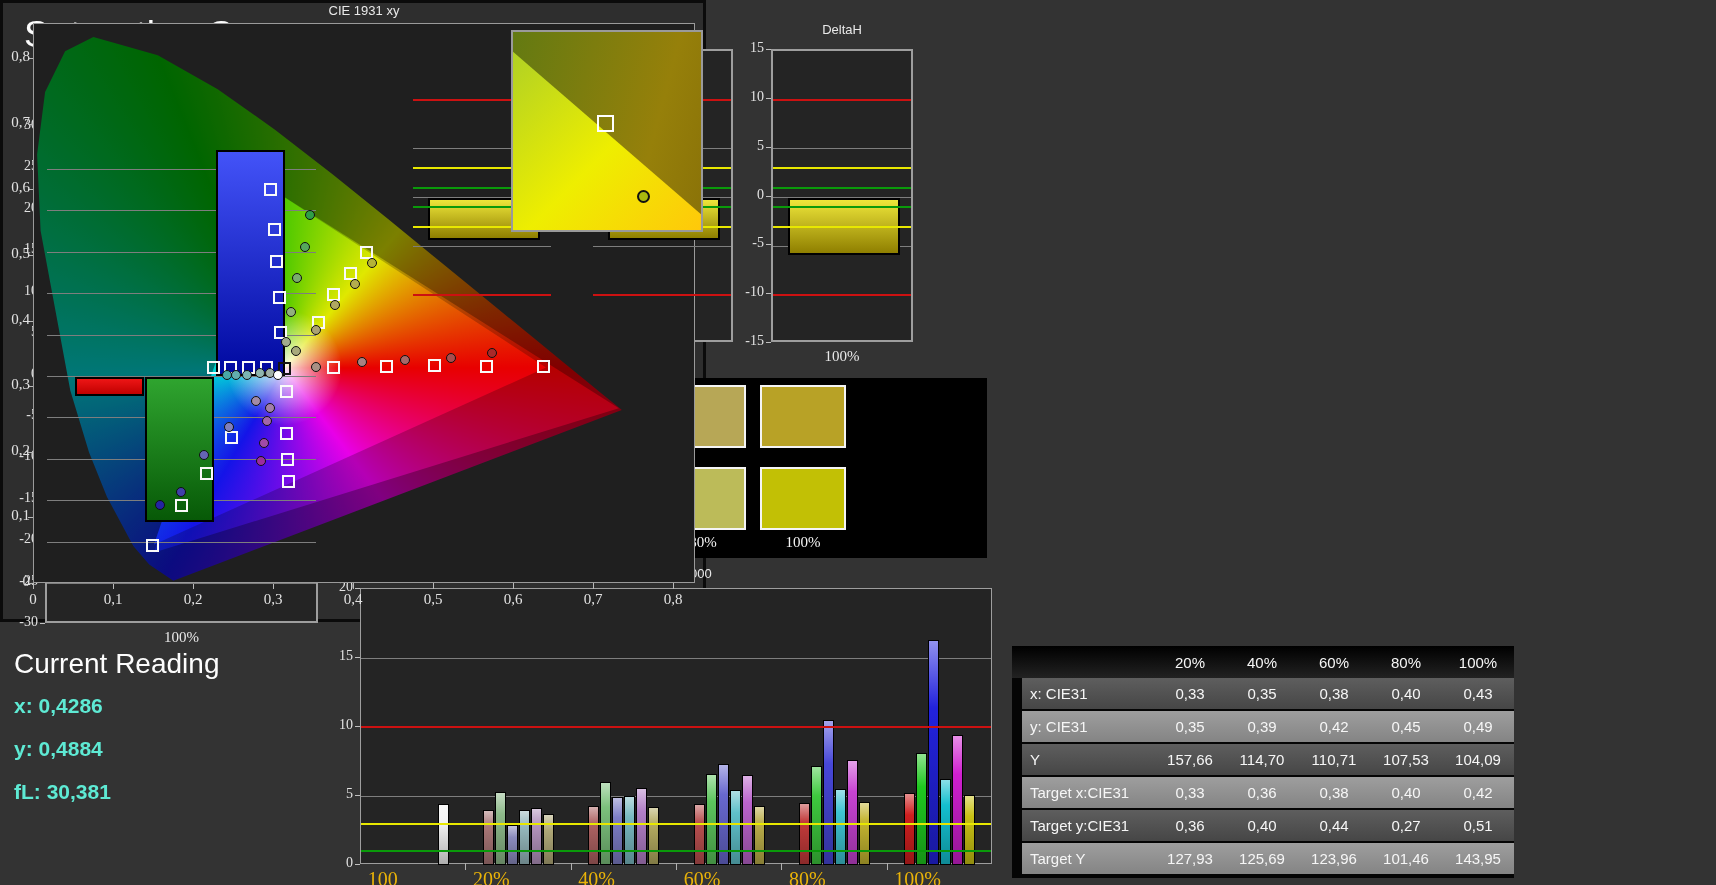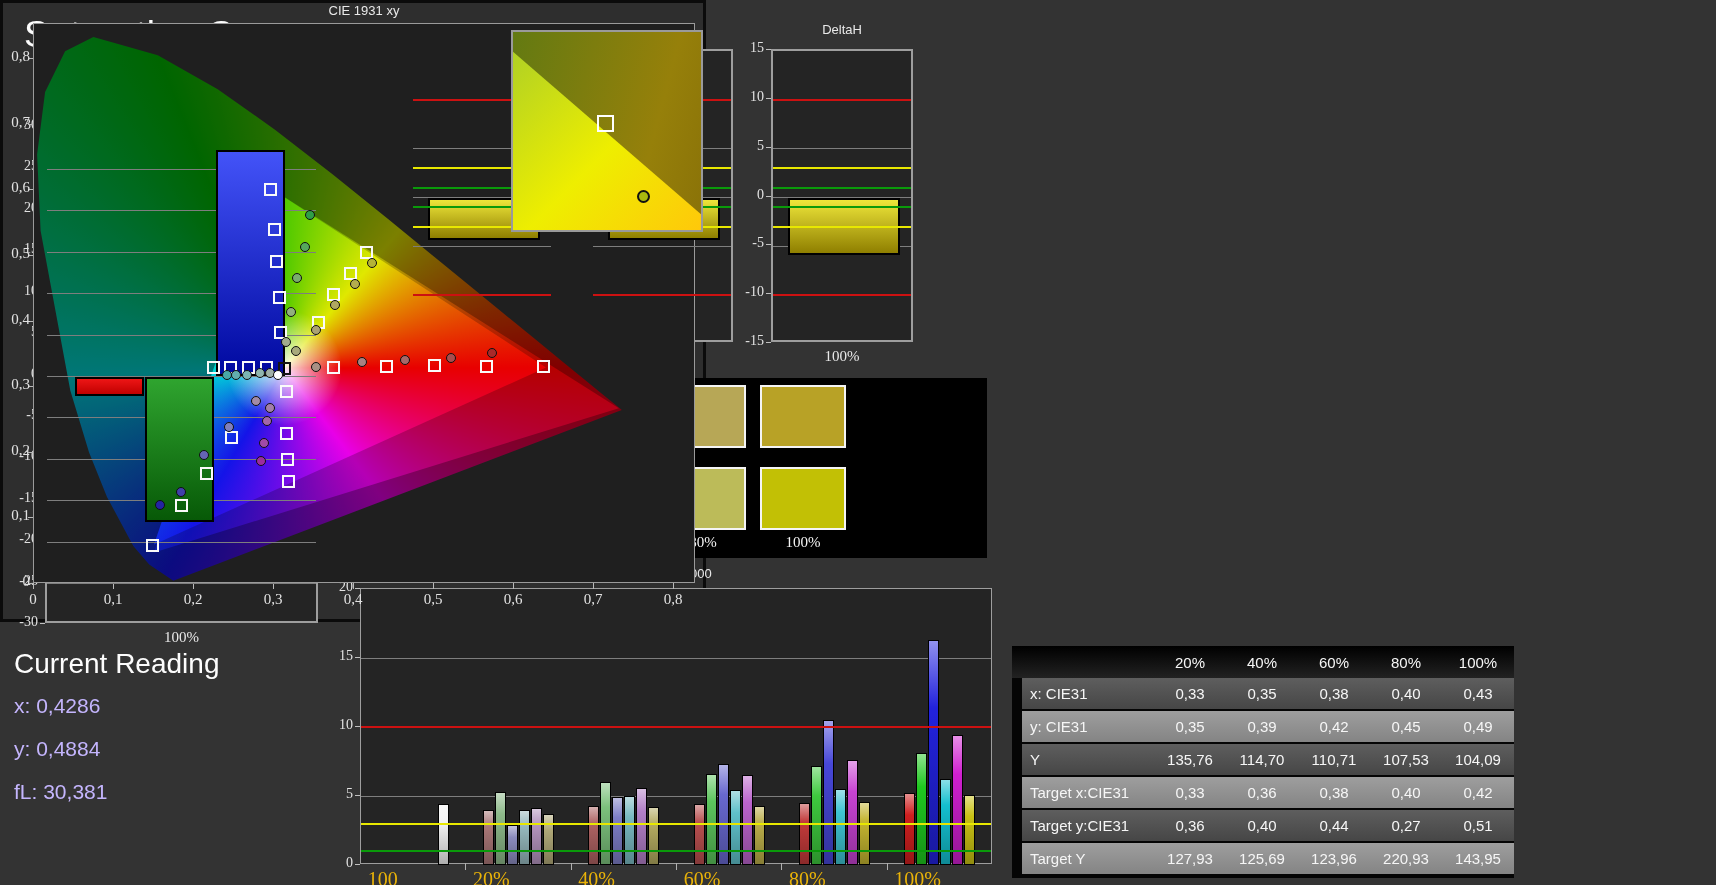--- a/index.html
+++ b/index.html
@@ -62,21 +62,21 @@
   #results-table{position:absolute;left:1012px;top:646px;width:502px;background:#050505;padding-bottom:2px;}
   .tbl-header{display:flex;height:32px;align-items:center;background:linear-gradient(#000,#222);padding-left:10px;}
   .tbl-row{display:flex;height:31px;align-items:center;margin:0 0 2px 10px;width:492px;}
   .tbl-row.dark{background:linear-gradient(#5e5e5e,#464646);}
   .tbl-row.light{background:linear-gradient(#9e9e9e,#848484);justify-content:space-between;}
   .tbl-label{width:132px;padding-left:8px;font-size:15px;color:#f6f6f6;}
   .tbl-cell{width:72px;text-align:center;font-size:15px;color:#f6f6f6;}
 
   #current-reading{position:absolute;left:14px;top:648px;width:310px;}
   .cr-heading{font-size:28px;font-weight:300;color:#fdfdfd;margin-bottom:14px;}
-  .cr-line{font-size:21px;font-weight:400;color:#c4b5fd;margin-bottom:19px;}
+  .cr-line{font-size:21px;font-weight:700;color:#5eead4;margin-bottom:19px;}
 </style>
 </head>
 <body>
 
 <div id="app">
 
   <div class="main-title">Saturation Sweeps</div>
 
   <div id="rgb-chart" class="chart">
     <div class="chart-title">RGB Balance</div>
@@ -433,21 +433,21 @@
       <div class="tbl-row light">
         <div class="tbl-label">y: CIE31</div>
         <div class="tbl-cell">0,35</div>
         <div class="tbl-cell">0,39</div>
         <div class="tbl-cell">0,42</div>
         <div class="tbl-cell">0,45</div>
         <div class="tbl-cell">0,49</div>
       </div>
       <div class="tbl-row dark">
         <div class="tbl-label">Y</div>
-        <div class="tbl-cell">135,76</div>
+        <div class="tbl-cell">157,66</div>
         <div class="tbl-cell">114,70</div>
         <div class="tbl-cell">110,71</div>
         <div class="tbl-cell">107,53</div>
         <div class="tbl-cell">104,09</div>
       </div>
       <div class="tbl-row light">
         <div class="tbl-label">Target x:CIE31</div>
         <div class="tbl-cell">0,33</div>
         <div class="tbl-cell">0,36</div>
         <div class="tbl-cell">0,38</div>
@@ -460,21 +460,21 @@
         <div class="tbl-cell">0,40</div>
         <div class="tbl-cell">0,44</div>
         <div class="tbl-cell">0,27</div>
         <div class="tbl-cell">0,51</div>
       </div>
       <div class="tbl-row light">
         <div class="tbl-label">Target Y</div>
         <div class="tbl-cell">127,93</div>
         <div class="tbl-cell">125,69</div>
         <div class="tbl-cell">123,96</div>
-        <div class="tbl-cell">220,93</div>
+        <div class="tbl-cell">101,46</div>
         <div class="tbl-cell">143,95</div>
       </div>
     </div>
 
   <div id="current-reading">
     <div class="cr-heading">Current Reading</div>
     <div class="cr-line">x: 0,4286</div>
     <div class="cr-line">y: 0,4884</div>
     <div class="cr-line">fL: 30,381</div>
   </div>

